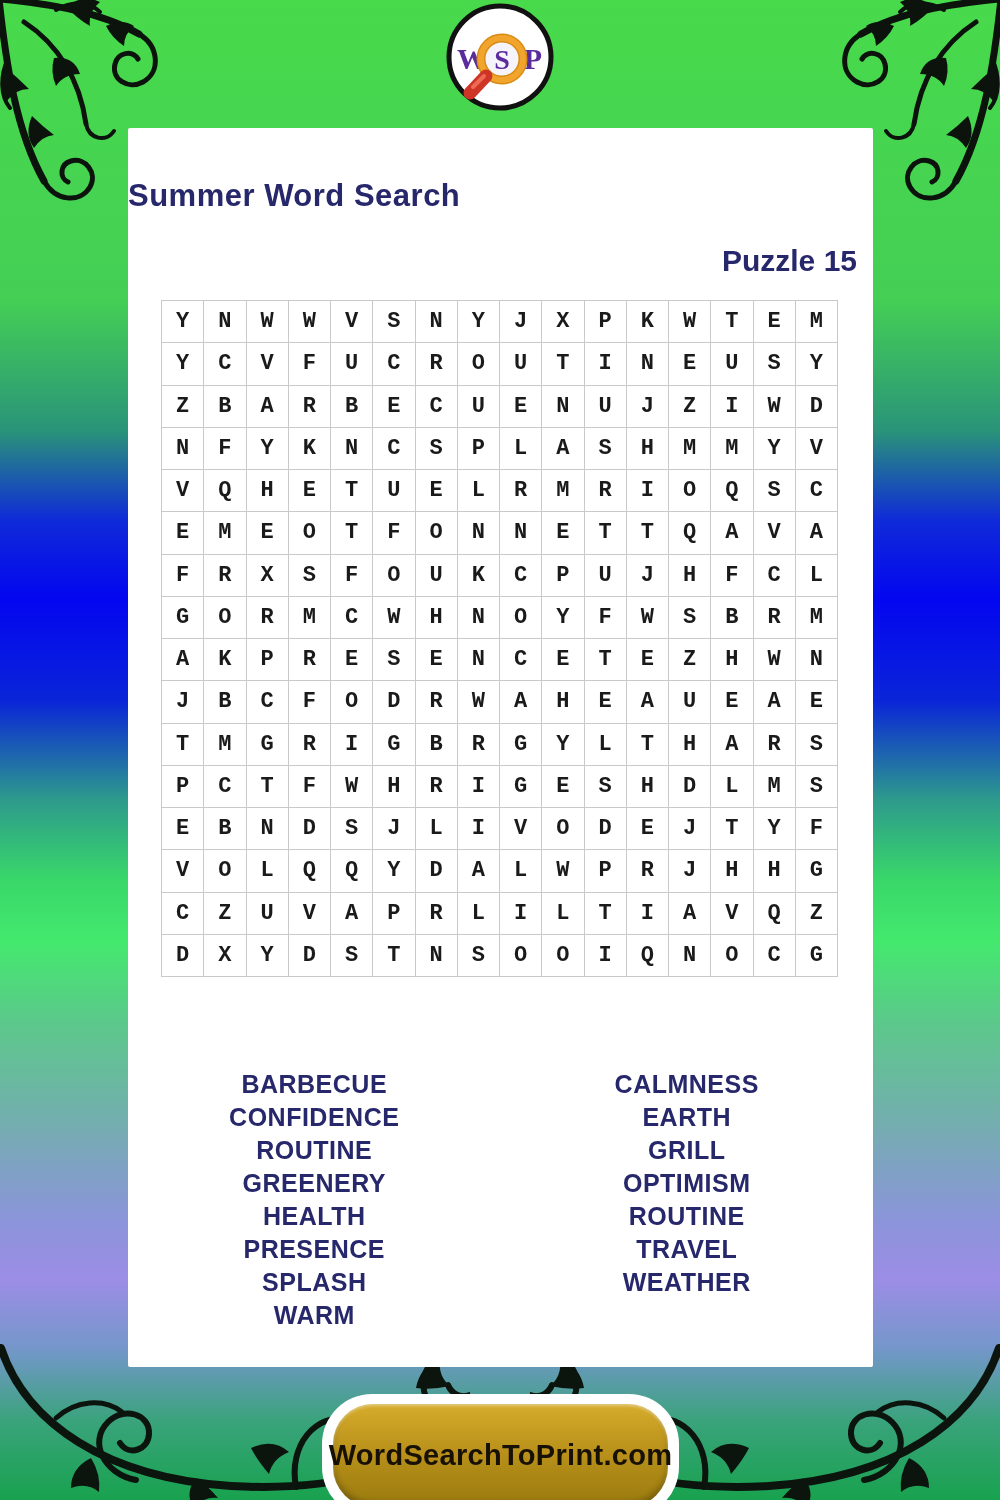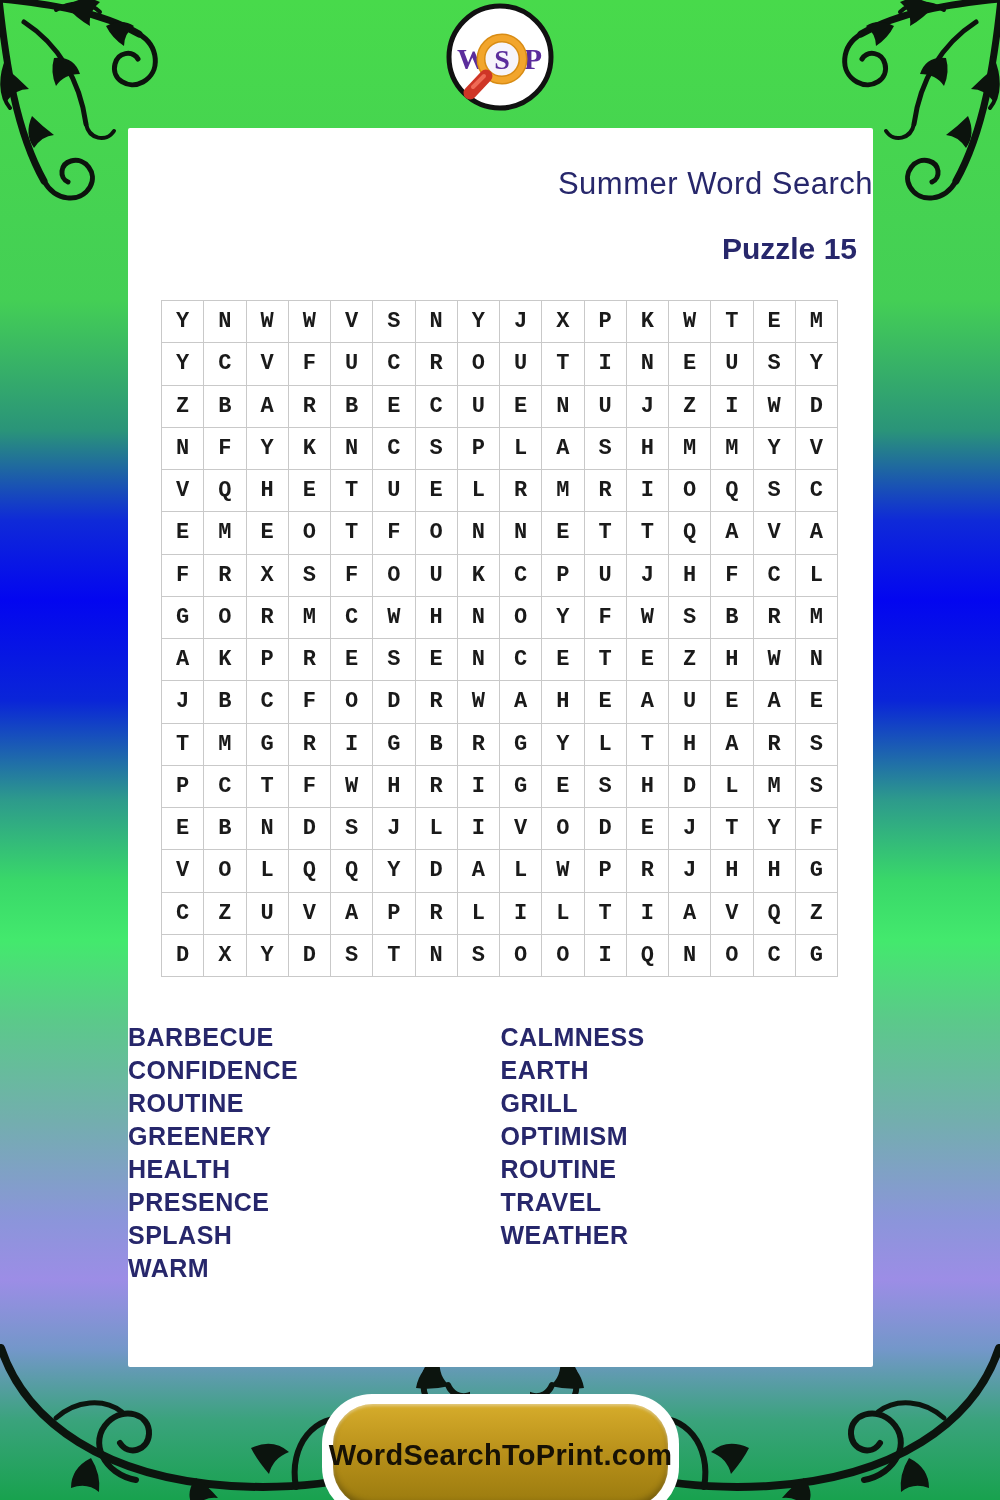--- a/index.html
+++ b/index.html
@@ -18,42 +18,42 @@
   .orn-bl{left:-4px;bottom:-4px;width:474px;height:176px;}
   .orn-br{right:-4px;bottom:-4px;width:474px;height:176px;transform:scaleX(-1);}
 
   .logo{position:absolute;left:445px;top:2px;width:110px;height:110px;z-index:5;}
 
   .card{
     position:absolute;left:128px;top:128px;width:745px;height:1239px;
     background:#ffffff;z-index:2;border-radius:2px;
   }
   .title{
-    margin:0;padding-top:38px;text-align:right;
-    font-size:31px;font-weight:normal;color:var(--navy);letter-spacing:0.5px;
+    margin:0;padding-top:50px;text-align:left;
+    font-size:31px;font-weight:bold;color:var(--navy);letter-spacing:0.5px;
   }
   .subtitle{
     margin:16px;padding-top:14px;text-align:right;
     font-size:30px;font-weight:bold;color:var(--navy);
   }
   .grid{
     position:absolute;left:33px;top:172px;width:677px;height:677px;
     display:grid;grid-template-columns:repeat(16,1fr);grid-template-rows:repeat(16,1fr);
     gap:1px;padding:1px;background:var(--gridline);box-sizing:border-box;
   }
   .cell{
     background:#ffffff;display:flex;align-items:center;justify-content:center;
     font-family:"Liberation Mono",monospace;font-weight:bold;
     font-size:22px;color:#1a1a1a;
   }
   .words{
     position:absolute;left:0;top:893px;width:100%;
     display:flex;flex-direction:row;
   }
-  .word-col{flex:1;text-align:left;}
+  .word-col{flex:1;text-align:center;margin-top:47px;}
   .word{
     font-size:25px;font-weight:bold;color:var(--navy);
     line-height:33px;letter-spacing:0.5px;
   }
 
   .footer-pill{
     position:absolute;left:322px;top:1394px;width:357px;height:123px;
     background:#ffffff;border-radius:50px;z-index:6;
   }
   .footer-gold{

